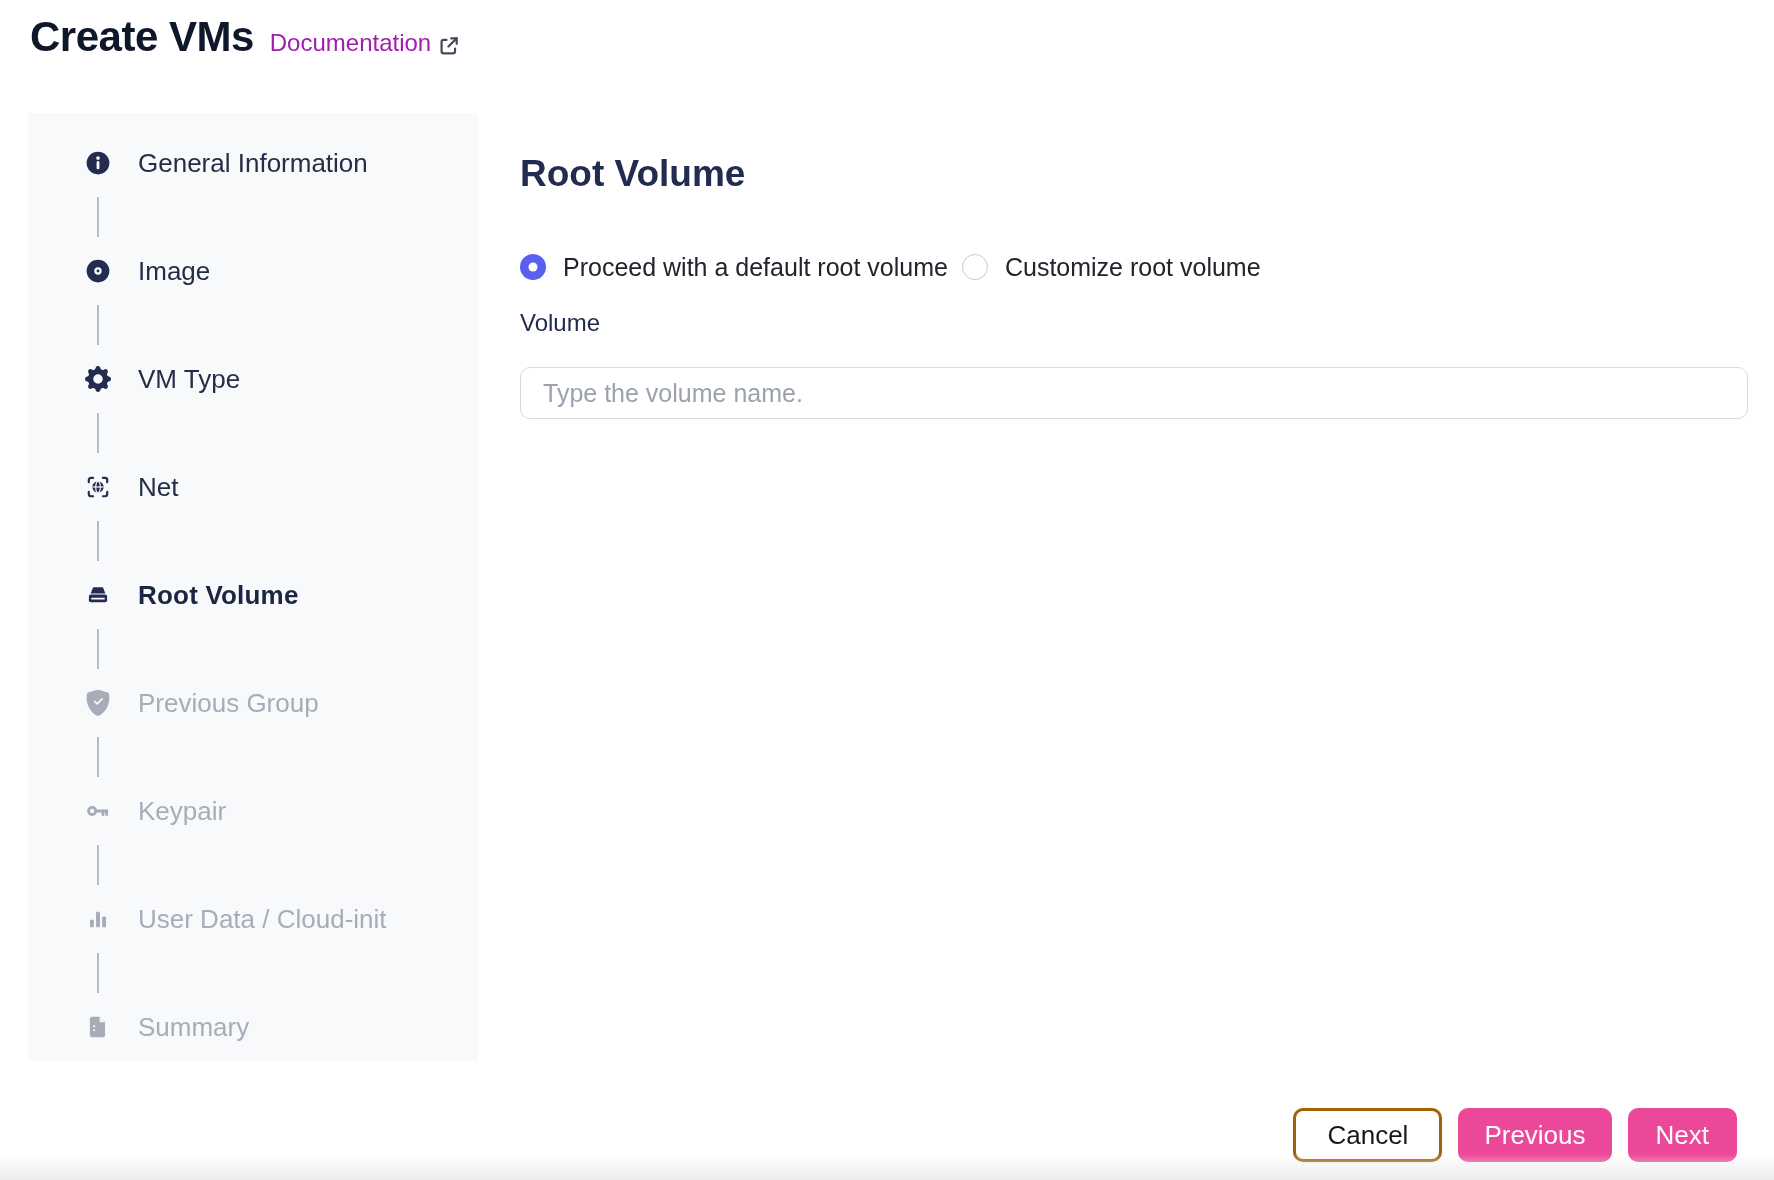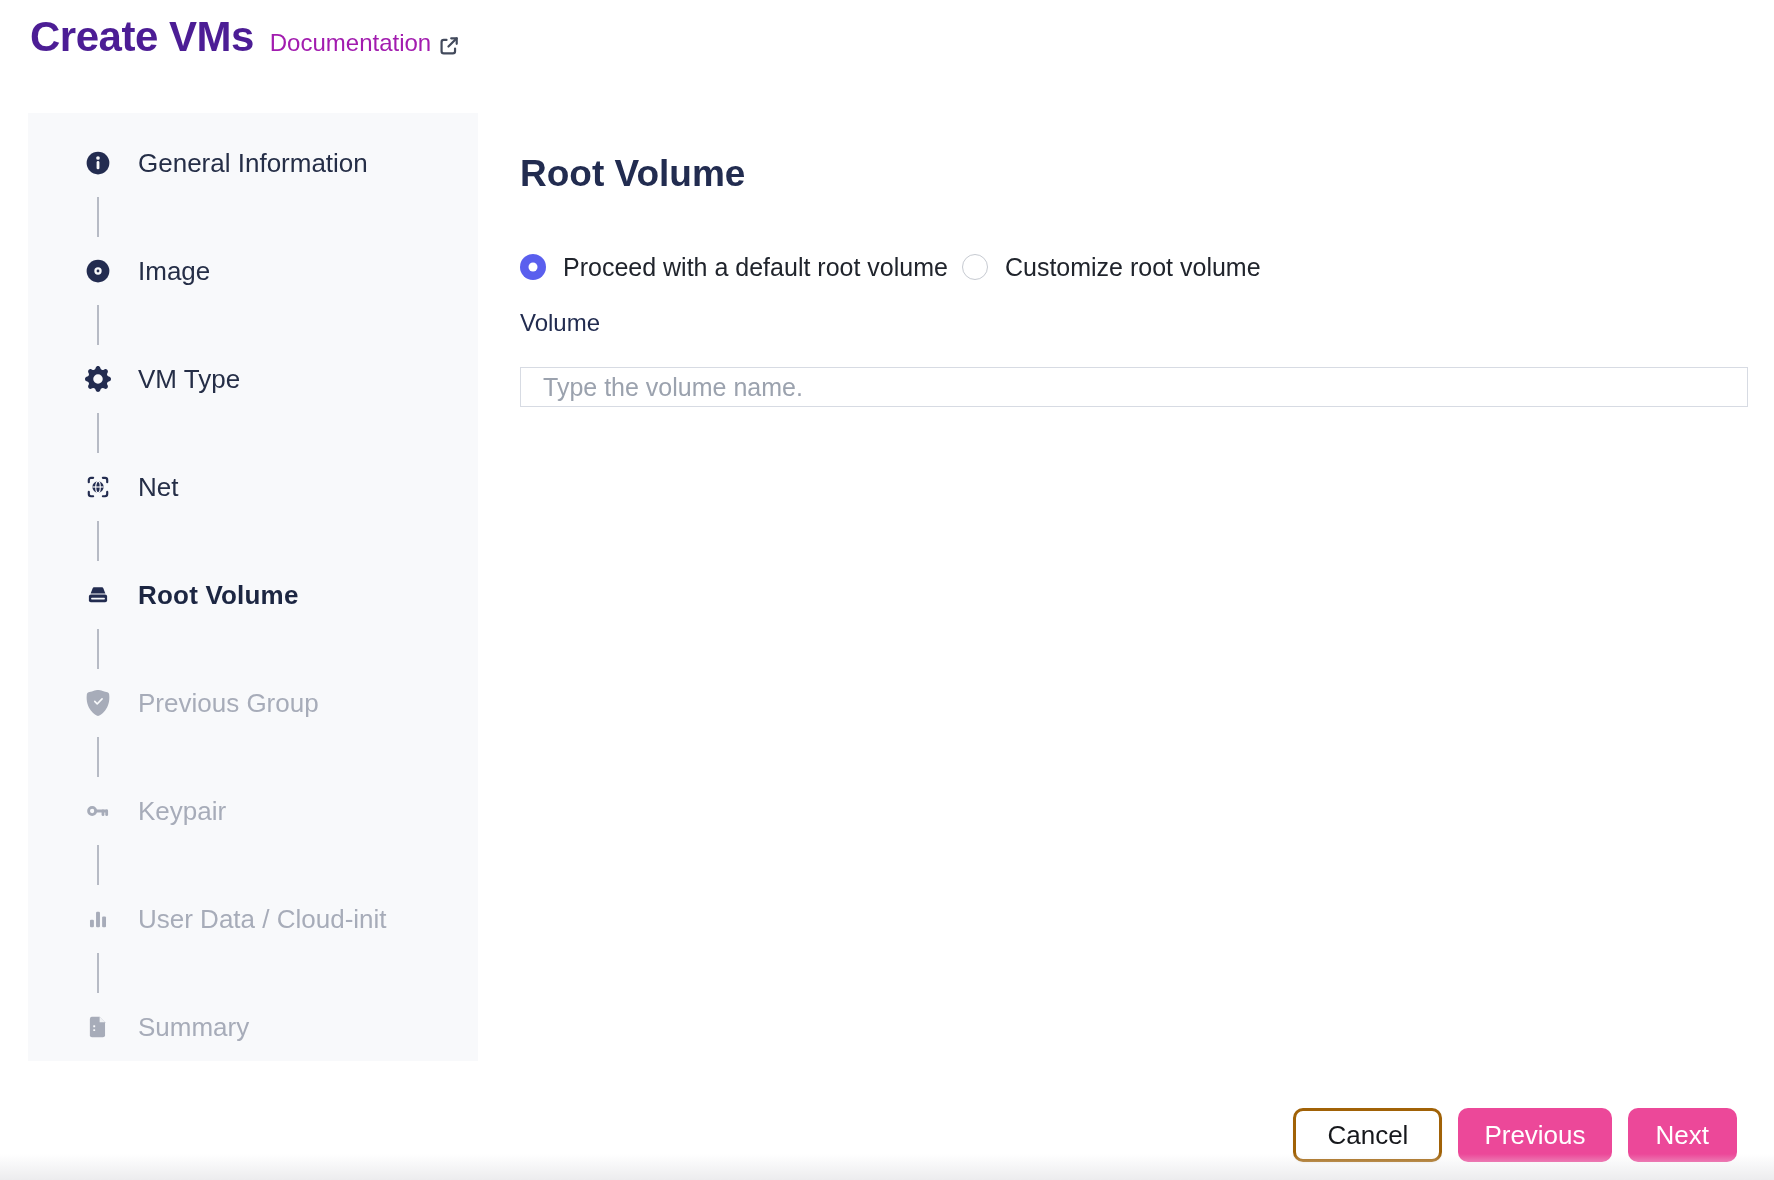--- a/index.html
+++ b/index.html
@@ -6,21 +6,21 @@
   html,body { margin:0; padding:0; }
   body {
     width:1774px; height:1180px; position:relative; overflow:hidden;
     background:#ffffff;
     font-family:"Liberation Sans", sans-serif;
     color:#232c50;
   }
 
   
   .header { position:absolute; left:30px; top:14px; display:flex; align-items:baseline; gap:16px; }
-  .page-title { font-size:42px; font-weight:700; color:#4c1d95; letter-spacing:-0.5px; line-height:1.1; }
+  .page-title { font-size:42px; font-weight:700; color:#0f172a; letter-spacing:-0.5px; line-height:1.1; }
   .doc-link { display:inline-flex; align-items:flex-end; gap:7px; font-size:24px; color:#a21caf; cursor:pointer; }
   .doc-link svg { width:22px; height:22px; stroke:#424a5c; }
 
   
   .sidebar {
     position:absolute; left:28px; top:113px; width:450px; height:948px;
     background:#f8f9fb; padding:30px 0 0 56px;
   }
   .step { display:flex; align-items:center; gap:26px; height:40px; cursor:pointer; }
   .step .icon { width:28px; height:28px; display:flex; align-items:center; justify-content:center; flex:0 0 28px; color:#232c50; }
@@ -41,21 +41,21 @@
   .radio { width:26px; height:26px; border-radius:50%; flex:0 0 26px; position:relative; }
   .radio.unchecked { background:#fff; border:1.5px solid #c6cad1; }
   .radio.checked { background:#5a5fee; }
   .radio.checked::after {
     content:""; position:absolute; left:50%; top:50%; width:9px; height:9px;
     transform:translate(-50%,-50%); border-radius:50%; background:#fff;
   }
   .radio-text { font-size:25px; color:#20242c; }
   .field-label { margin-top:21px; font-size:24px; line-height:28px; color:#222c50; font-weight:500; }
   .volume-input {
-    margin-top:30px; width:100%; height:40px; border:1.5px solid #d7dbe3; border-radius:0;
+    margin-top:30px; width:100%; height:52px; border:1.5px solid #d7dbe3; border-radius:10px;
     padding:0 22px; font-size:25px; color:#20242c; outline:none; background:#fff;
     font-family:"Liberation Sans", sans-serif;
   }
   .volume-input::placeholder { color:#9ba2ae; }
 
   
   .footer { position:absolute; top:1108px; right:37px; display:flex; gap:16px; }
   .btn {
     height:54px; border-radius:10px; font-size:26px; display:inline-flex; align-items:center;
     justify-content:center; cursor:pointer; border:none; font-family:"Liberation Sans", sans-serif;

